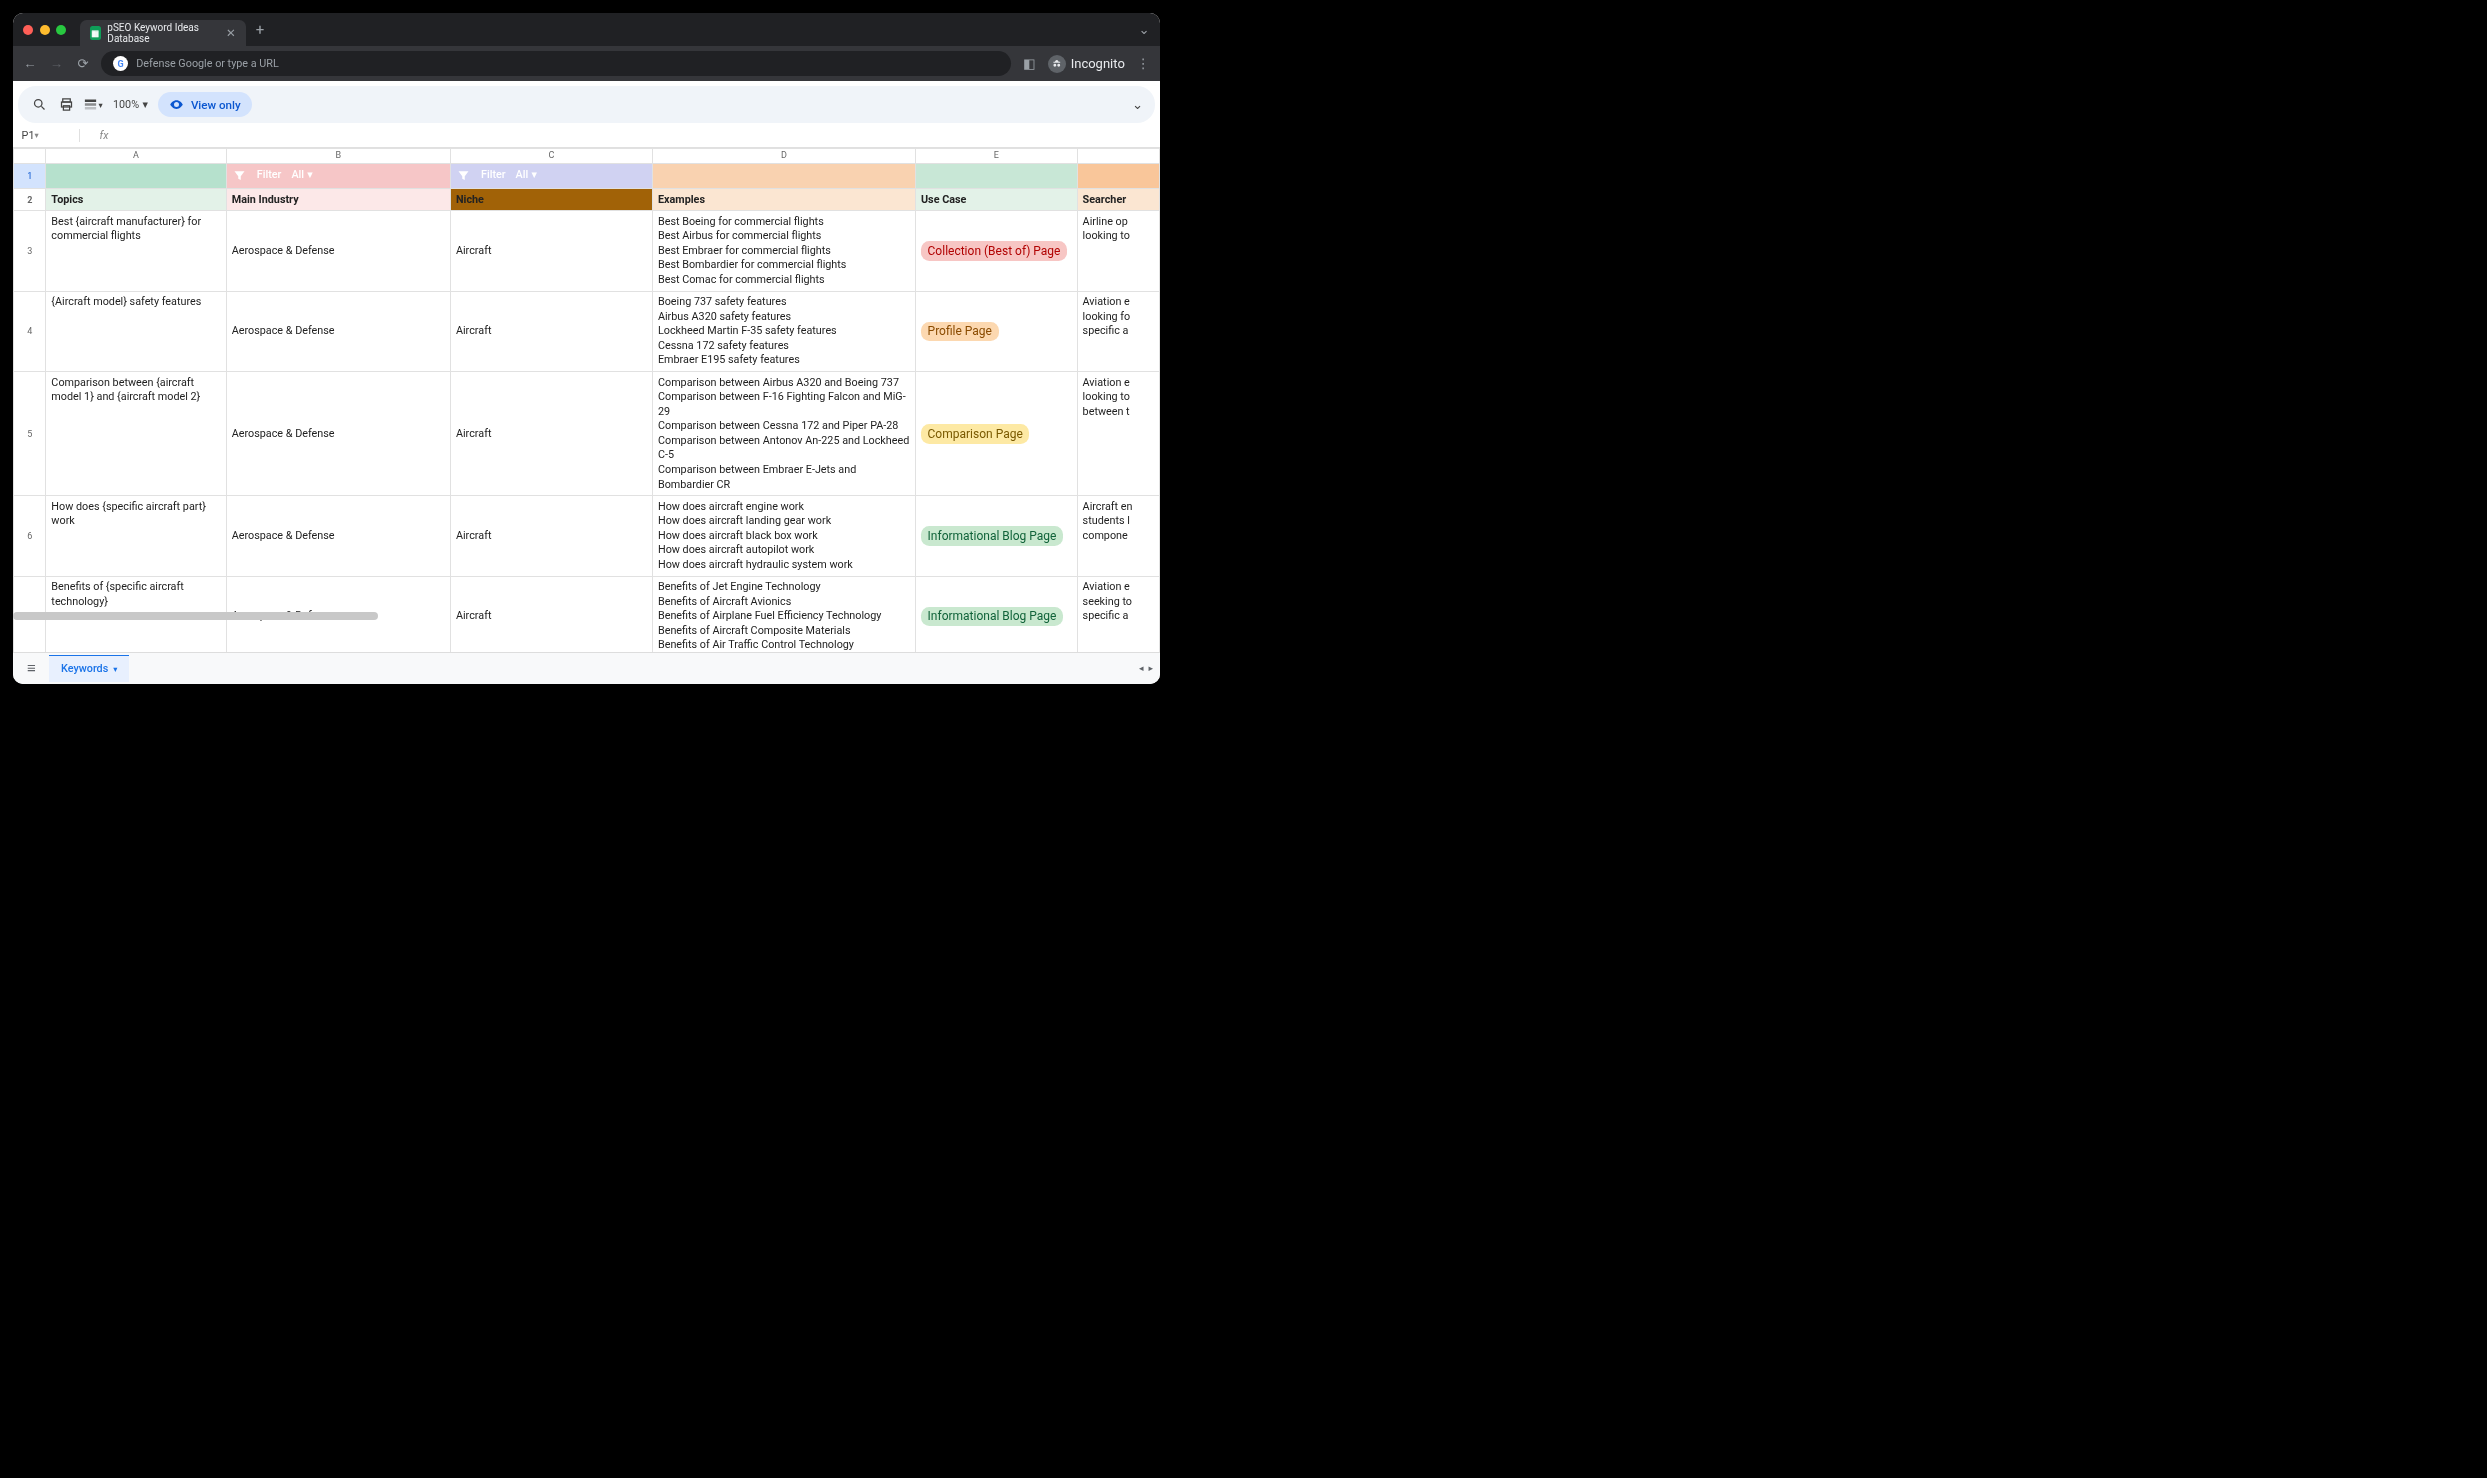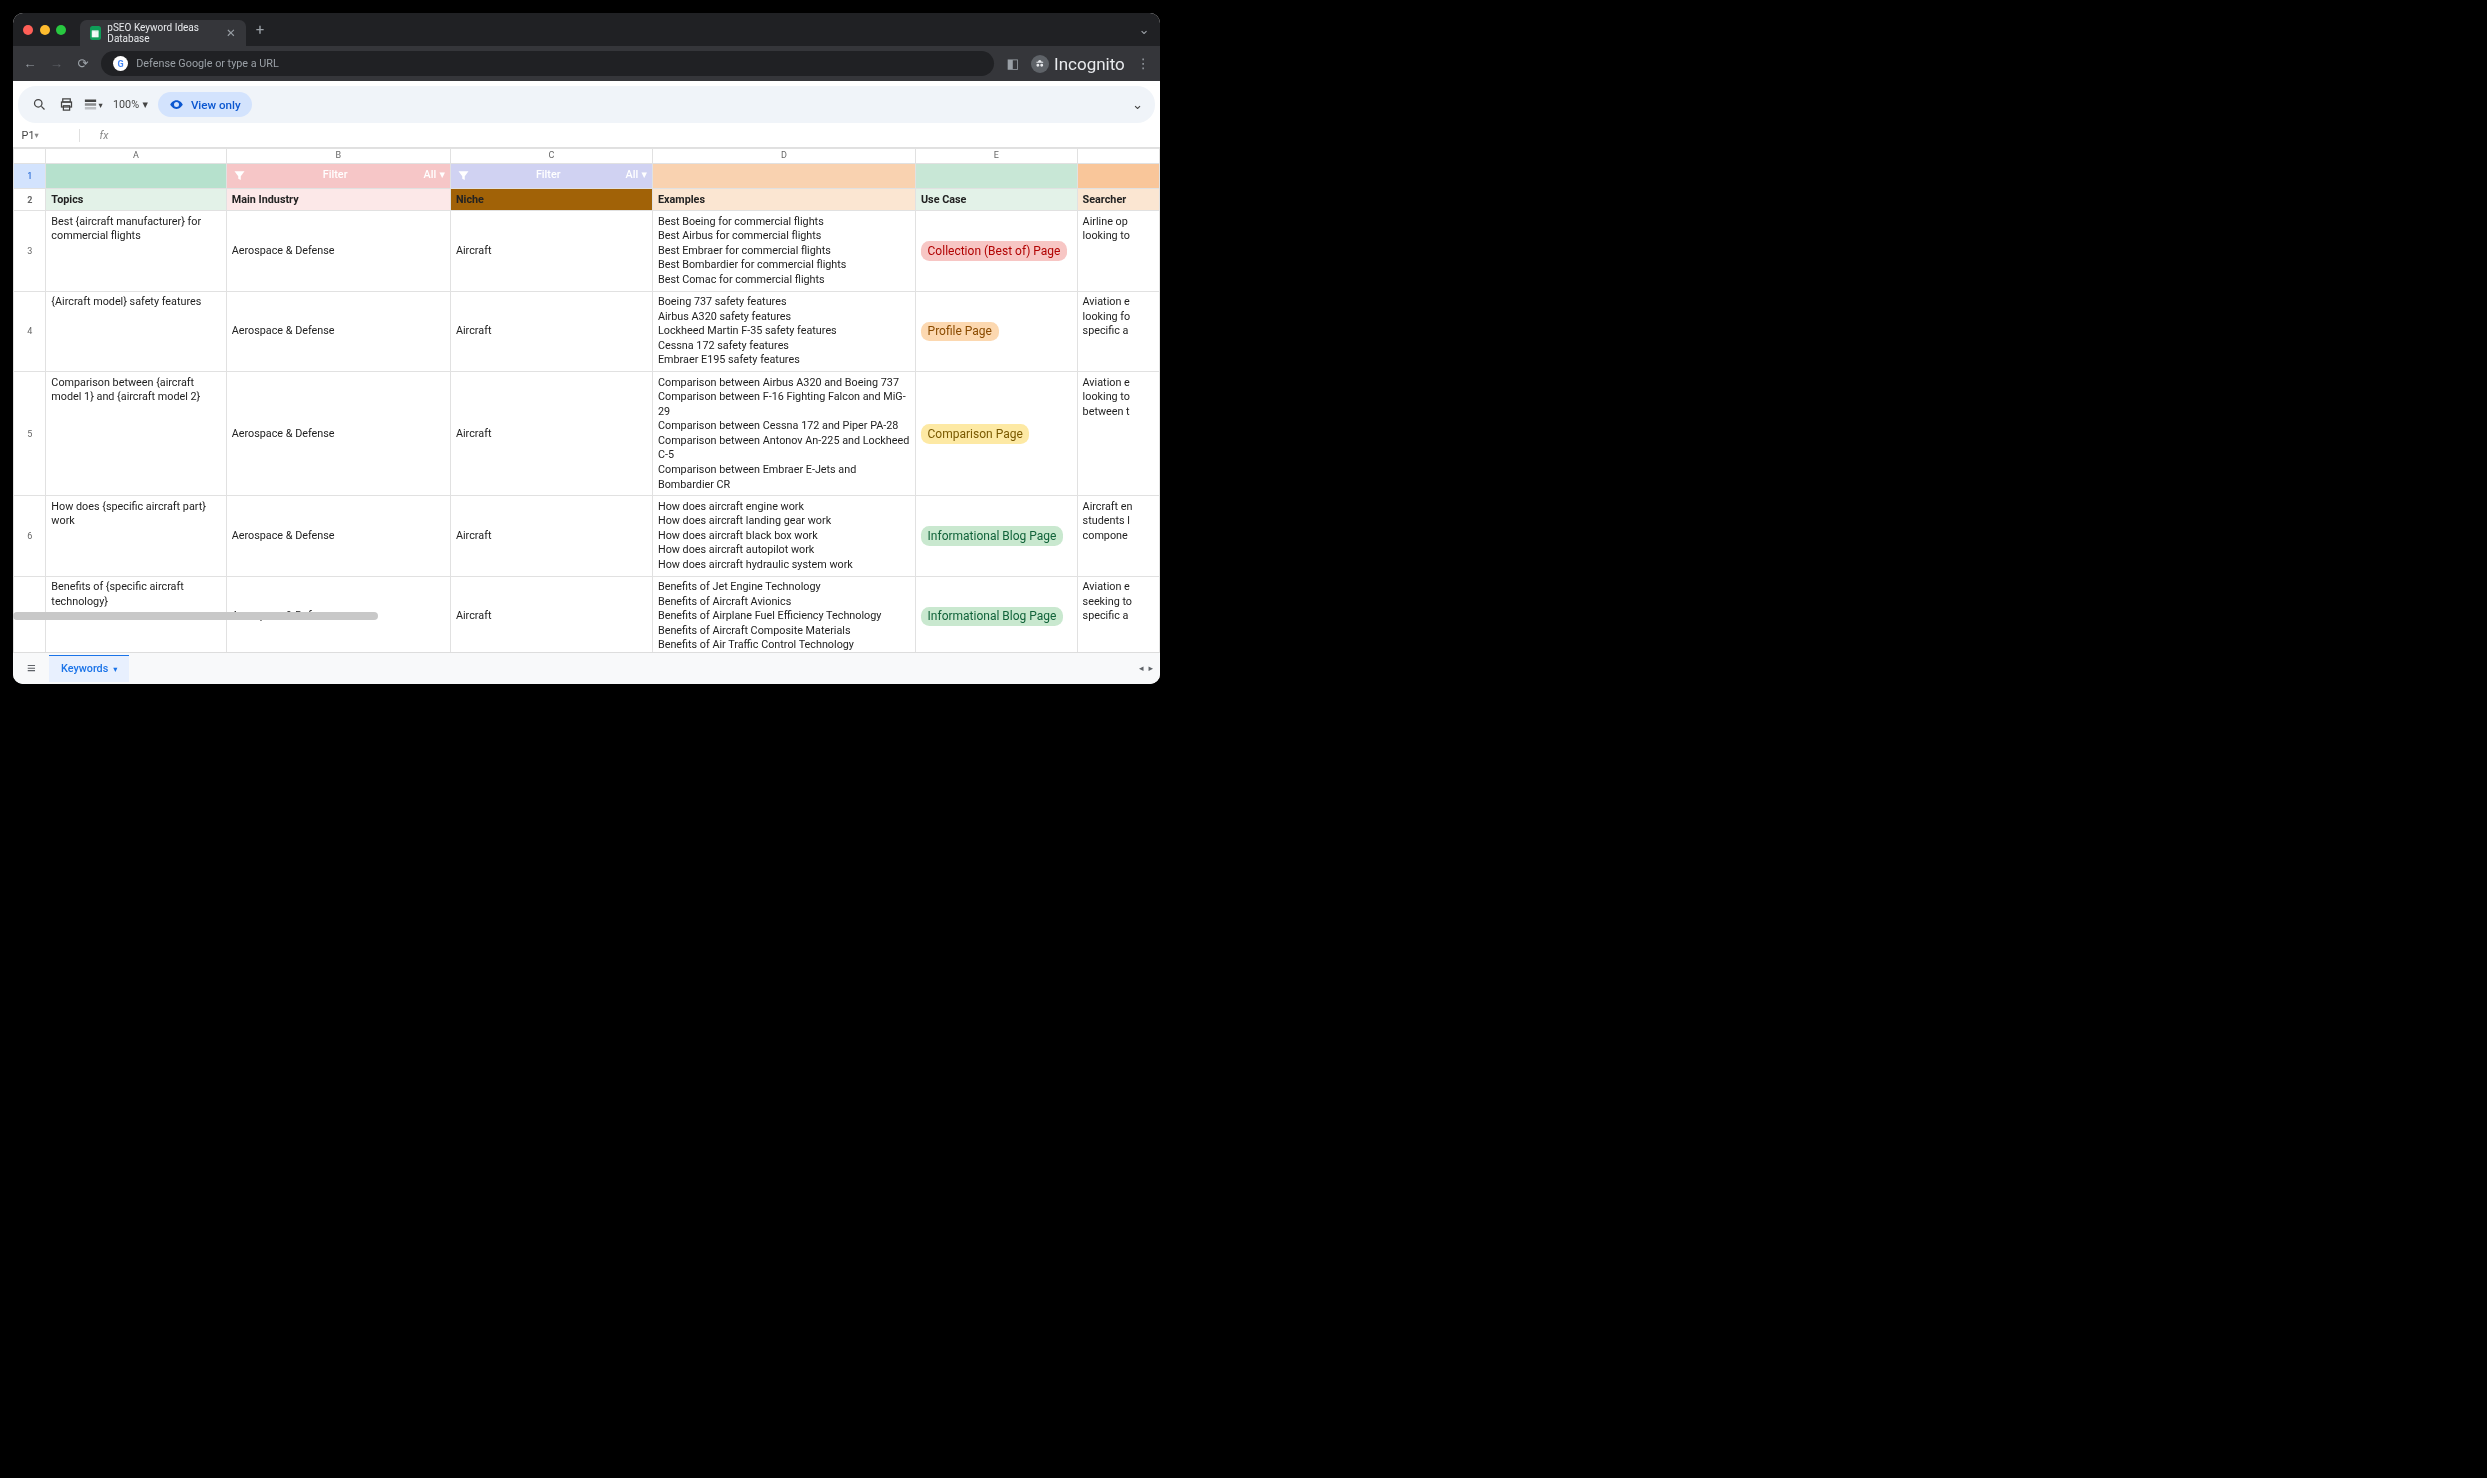--- a/index.html
+++ b/index.html
@@ -45,21 +45,21 @@
   .nav-bar {
     background:#35363a; height:35px; display:flex; align-items:center;
     padding:0 8.3px; gap:10px; color:#9aa0a6;
   }
   .nav-icon{width:16.6px;text-align:center;font-size:13.3px;}
   .omnibox{
     flex:1;background:#202124;border-radius:16.6px;height:25px;
     display:flex;align-items:center;padding:0 11.6px;gap:8.3px;color:#9aa0a6;font-size:10.8px;
   }
   .g-icon{width:15px;height:15px;border-radius:50%;background:#fff;display:flex;align-items:center;justify-content:center;font-size:9px;font-weight:bold;color:#4285f4;}
-  .incog-wrap{display:flex;align-items:center;gap:5px;color:#e8eaed;font-size:17px}
+  .incog-wrap{display:flex;align-items:center;gap:5px;color:#e8eaed;font-size:13px}
   .incog-icon{width:18px;height:18px;border-radius:50%;background:#5f6368;display:flex;align-items:center;justify-content:center}
   
   .sheets-toolbar{
     background:#f0f4f9;height:37px;display:flex;align-items:center;padding:0 11.6px;gap:6.6px;
     margin:5px 5px 0 5px;border-radius:18px;
   }
   .t-icon{width:20px;height:20px;display:flex;align-items:center;justify-content:center;color:#444;font-size:13.3px}
   .zoom{font-size:10.8px;color:#444;padding:0 3.3px;display:flex;align-items:center;gap:3.3px}
   .view-only{
     background:#d3e3fd;border-radius:13.3px;padding:5px 11.6px;display:flex;align-items:center;gap:6.6px;
@@ -84,21 +84,21 @@
   .col-A{width:184px}.col-B{width:229px}.col-C{width:206px}.col-D{width:270px}.col-E{width:164px}.col-F{width:83px}
   
   .hdr-green{background:#b6e1cd}
   .hdr-pink{background:#f6c6c7}
   .hdr-lilac{background:#d0d2f2}
   .hdr-orange{background:#f9d2b0}
   .hdr-green2{background:#c8e7d6}
   .hdr-orange2{background:#f9c69a}
   .lbl-row td{font-weight:bold}
   .lbl-A{background:#e3f2e8}.lbl-B{background:#fce8e8}.lbl-C{background:#a16207}.lbl-D{background:#fbe6d2}.lbl-E{background:#e3f2e8}.lbl-F{background:#fbe6d2}
-  .filter-tab{display:flex;align-items:center;justify-content:space-between;height:100%;gap:10px;color:#fff;font-weight:500}
+  .filter-tab{display:flex;align-items:center;justify-content:flex-start;height:100%;gap:10px;color:#fff;font-weight:500}
   .filter-tab .all{display:flex;align-items:center;gap:3.3px}
   .filter-ic{width:15px;height:15px}
   
   .pill{display:inline-block;padding:1.7px 6.6px;border-radius:8.3px;font-size:12px}
   .pill-red{background:#f7c6c4;color:#b10202}
   .pill-orange{background:#fcd8b0;color:#8a4b00}
   .pill-yellow{background:#fde9a4;color:#7a5900}
   .pill-green{background:#c9e8cf;color:#11633a}
   td.mid{vertical-align:middle}
   

